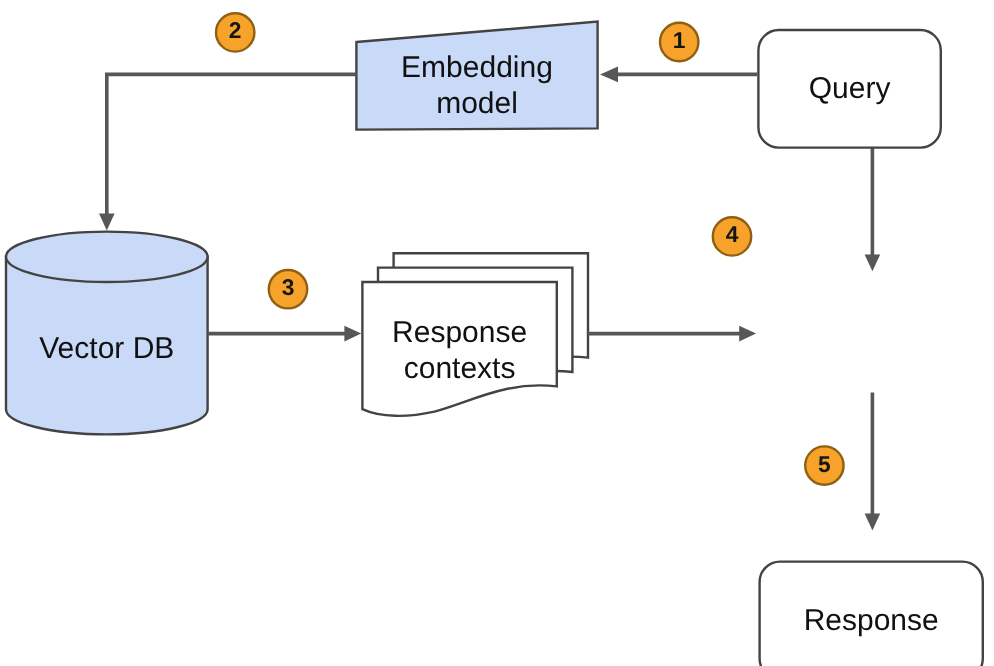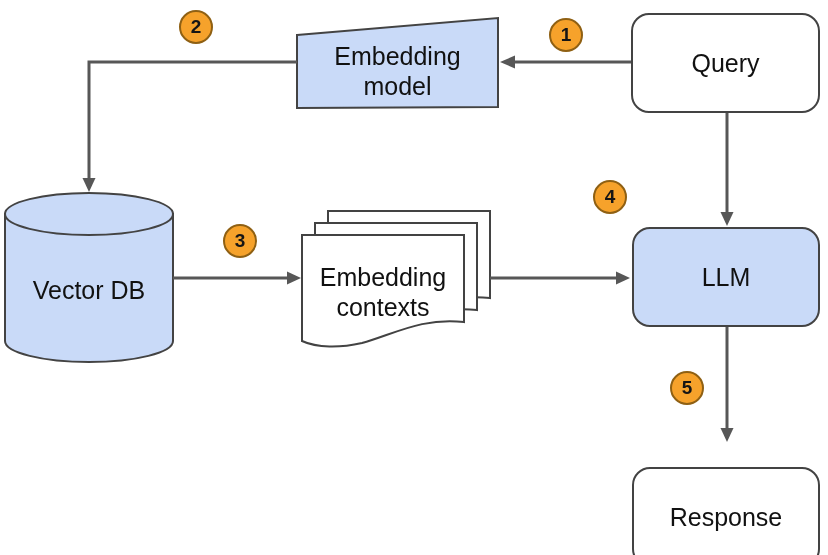--- a/index.html
+++ b/index.html
@@ -29,21 +29,21 @@
     position: absolute;
     box-sizing: border-box;
     border: 2px solid #434343;
     border-radius: 18px;
     display: flex;
     align-items: center;
     justify-content: center;
     font-size: 25px;
     text-align: center;
   }
-  #query    { left: 631px; top: 13px;  width: 189px; height: 100px; background: #ffffff; }
+  #query    { left: 631px; top: 24px;  width: 154px; height: 100px; background: #ffffff; }
   #llm      { left: 632px; top: 227px; width: 188px; height: 100px; background: #c9daf8; }
   #response { left: 632px; top: 467px; width: 188px; height: 100px; background: #ffffff; }
 
   .node-label {
     position: absolute;
     display: flex;
     align-items: center;
     justify-content: center;
     text-align: center;
     font-size: 25px;
@@ -107,35 +107,32 @@
     <line class="arrow-line" x1="727" y1="112" x2="727" y2="213"></line>
     <polygon class="arrow-head" points="727,226 720.5,212 733.5,212"></polygon>
 
     <line class="arrow-line" x1="727" y1="327" x2="727" y2="429"></line>
     <polygon class="arrow-head" points="727,442 720.5,428 733.5,428"></polygon>
   </svg>
 
   <div class="box" id="query">
     <span>Query</span>
   </div>
-  <div class="box" id="llm">
-    <span>LLM</span>
-  </div>
   <div class="box" id="response">
     <span>Response</span>
   </div>
 
   <div class="node-label" id="vectordb-label">
     <span>Vector DB</span>
   </div>
   <div class="node-label" id="embedding-label">
     <span>Embedding model</span>
   </div>
   <div class="node-label" id="contexts-label">
-    <span>Embedding contexts</span>
+    <span>Response contexts</span>
   </div>
 
   <div class="badge" id="badge1">
     <span>1</span>
   </div>
   <div class="badge" id="badge2">
     <span>2</span>
   </div>
   <div class="badge" id="badge3">
     <span>3</span>

